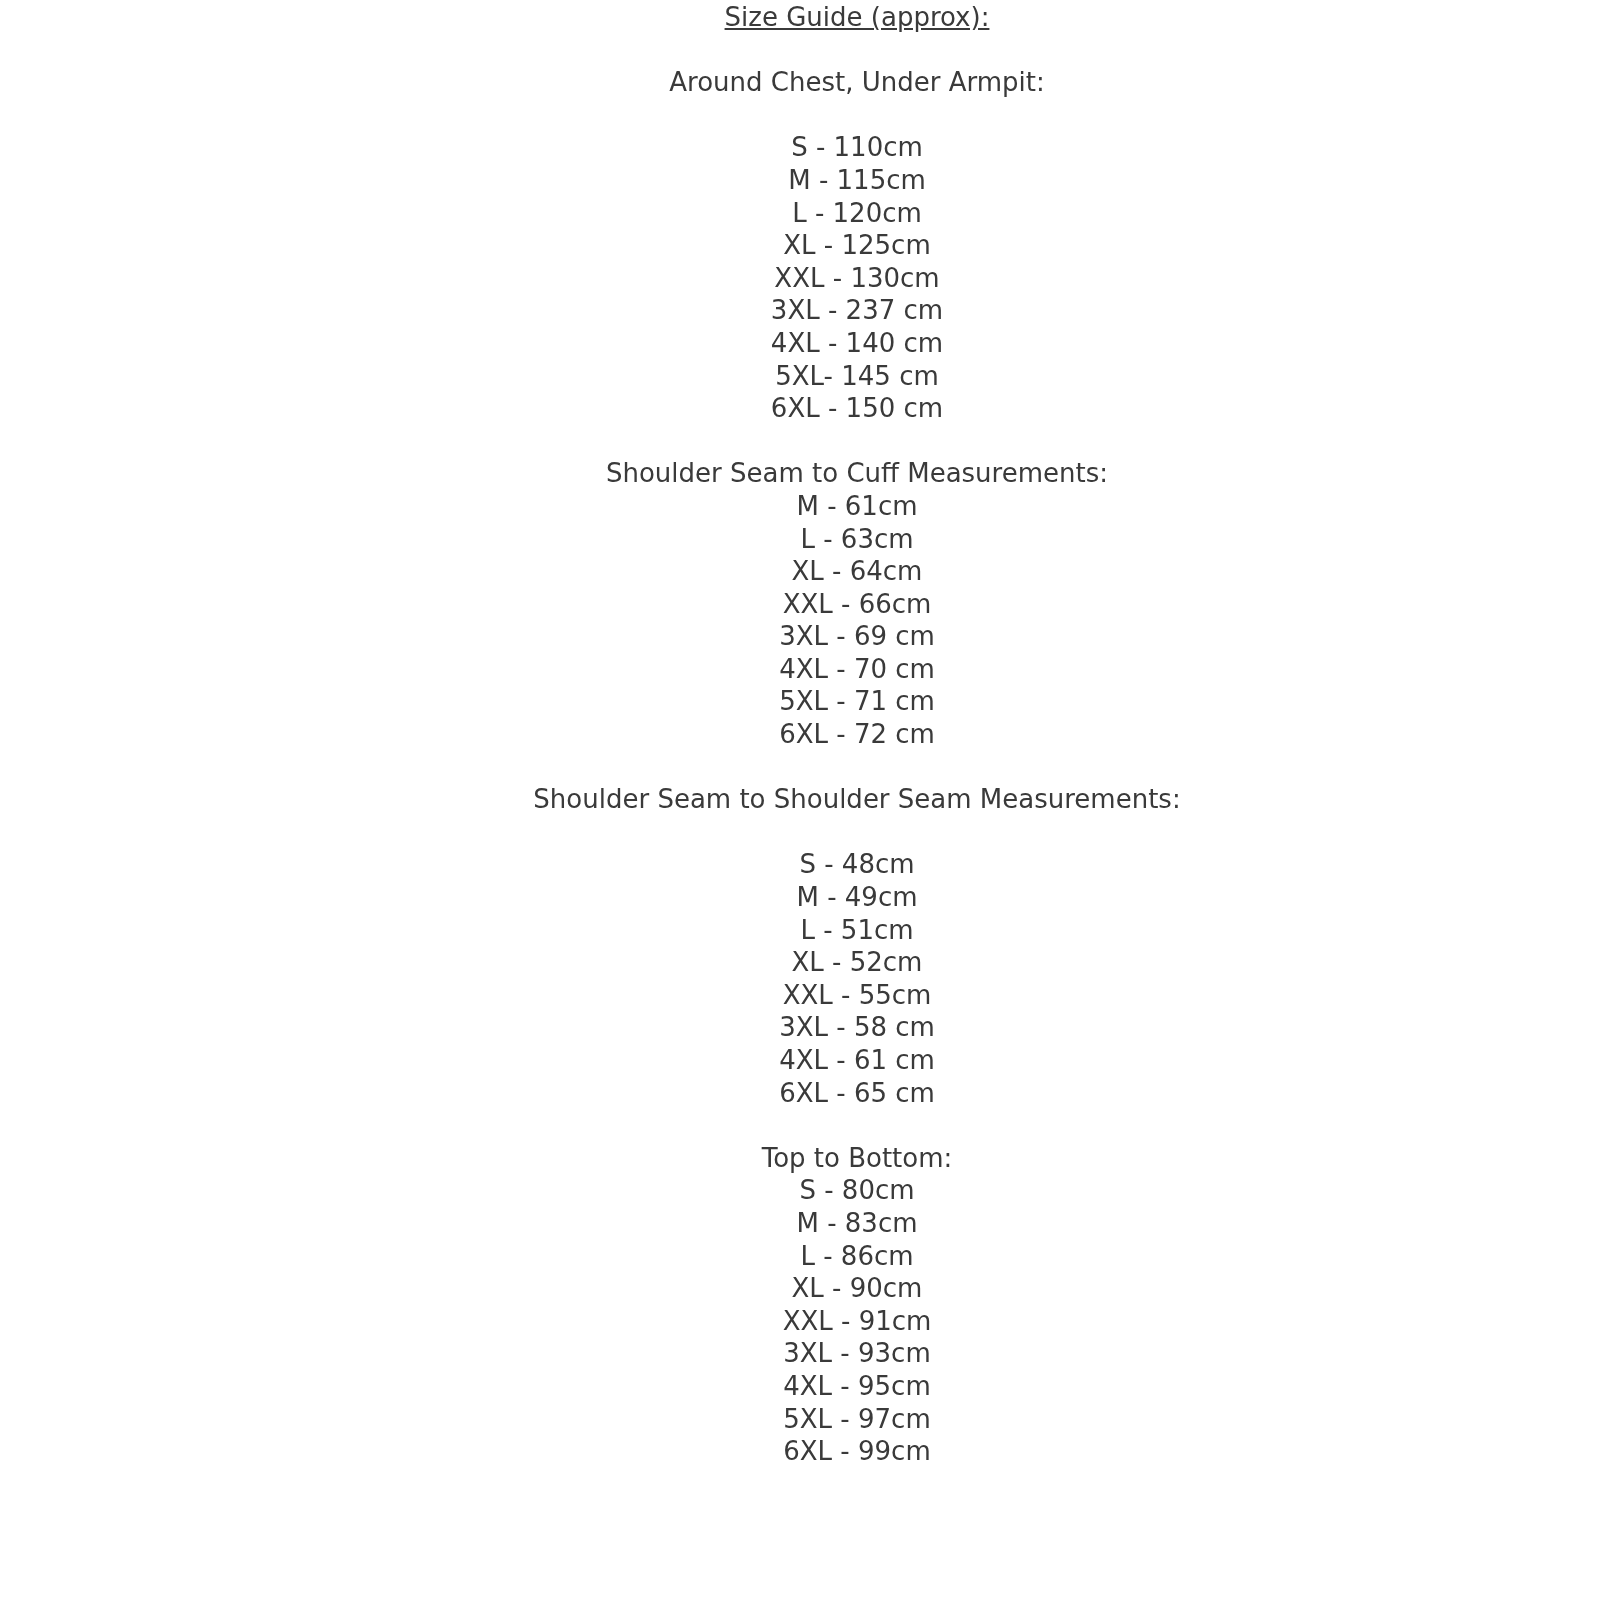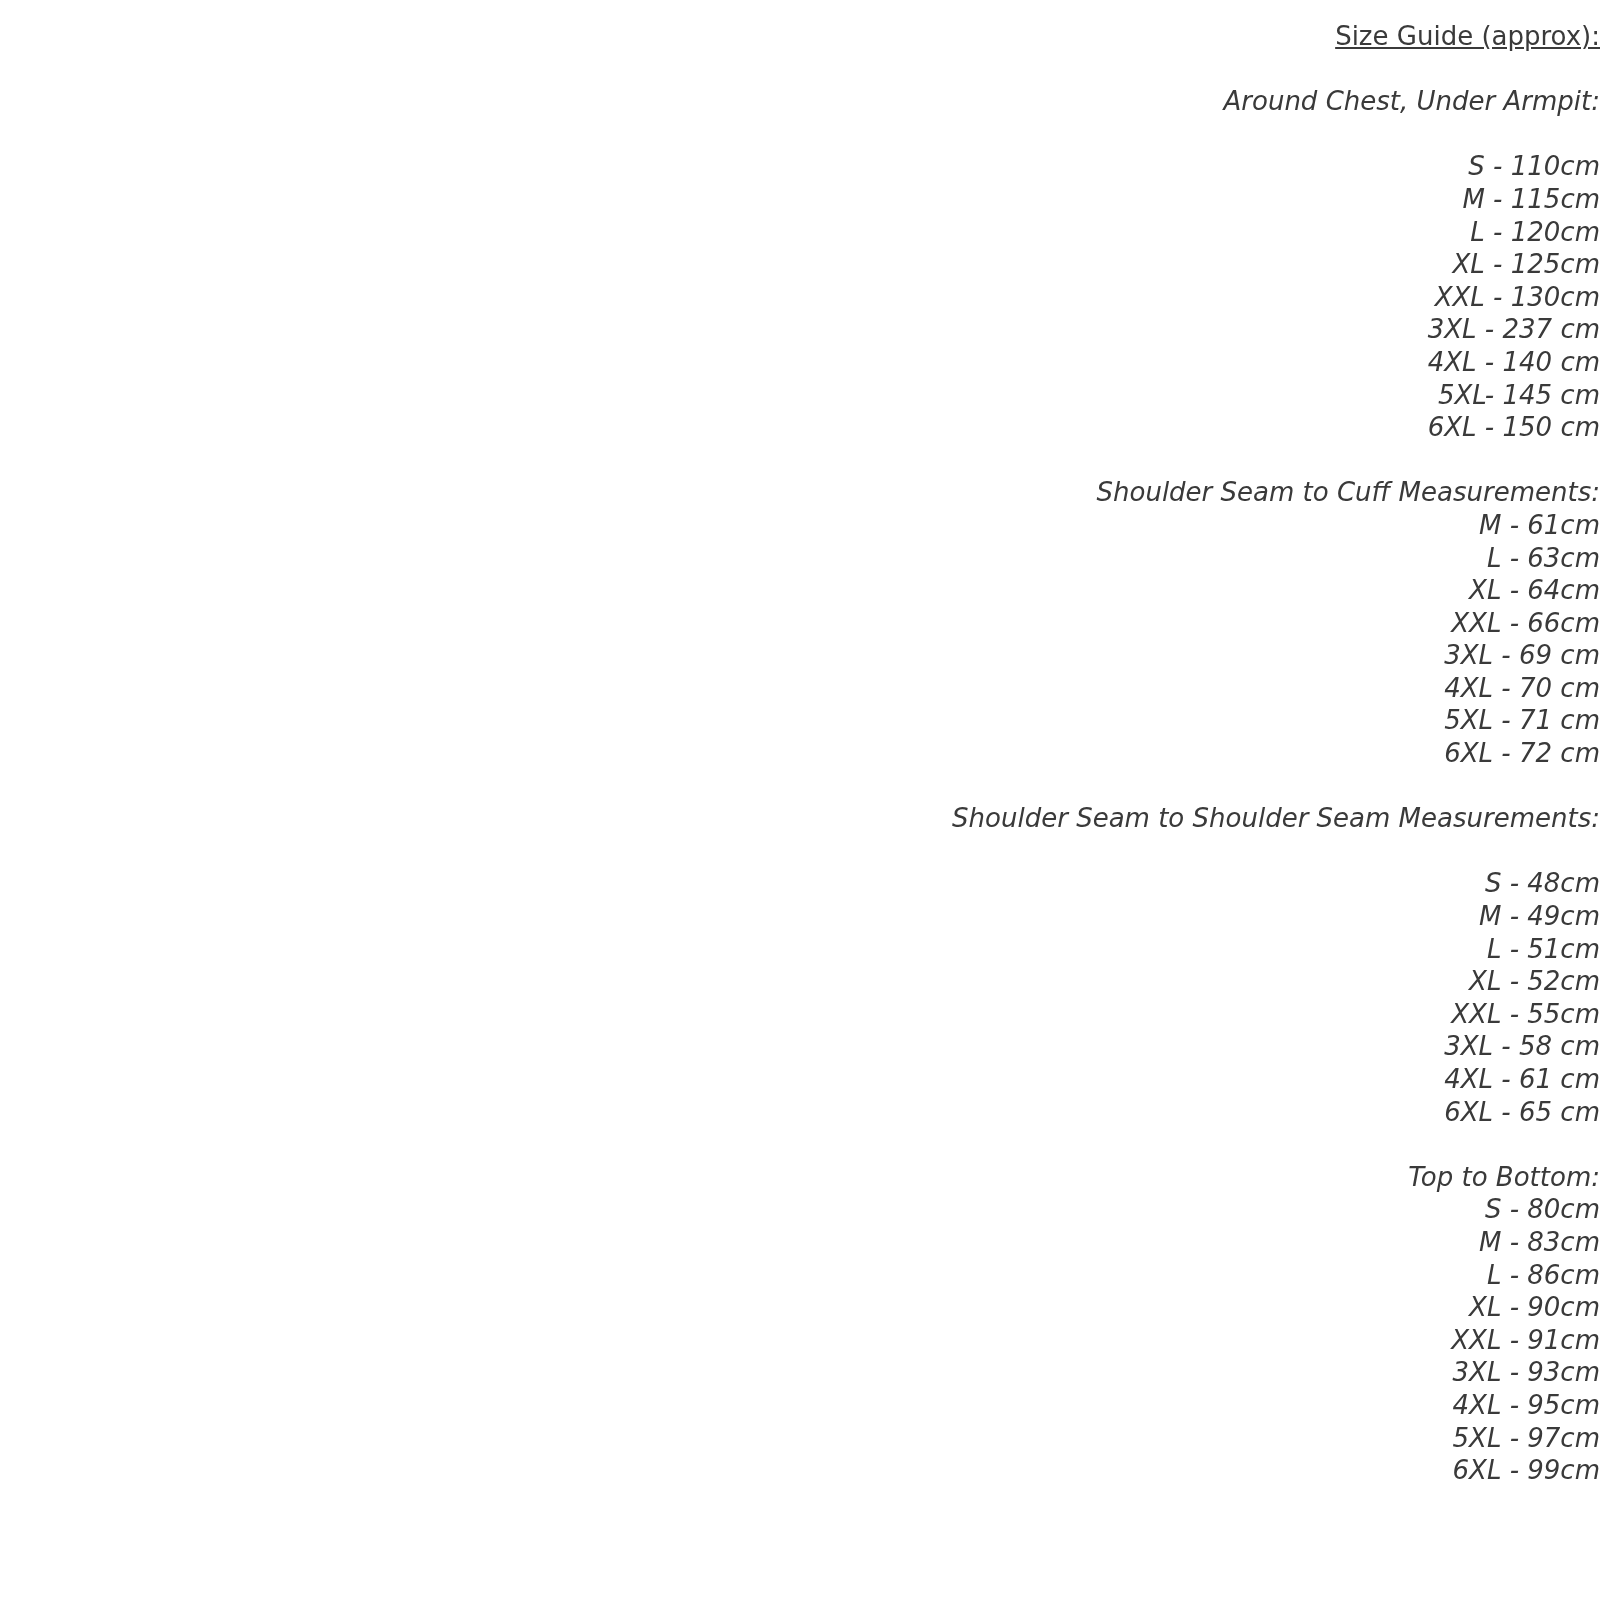--- a/index.html
+++ b/index.html
@@ -12,44 +12,42 @@
     width: 1600px;
     height: 1600px;
     background: #ffffff;
     overflow: hidden;
     font-family: "DejaVu Sans", "Liberation Sans", sans-serif;
     font-size: 26px;
     line-height: 32.6px;
     color: #3a3a3a;
   }
   .content {
-    padding-top: 20px;
+    padding-top: 1px;
     padding-left: 114px; 
-    text-align: right;
+    text-align: center;
   }
   .doc-title {
     text-decoration: underline;
     margin: 0 0 32.6px 0; 
   }
   .section-heading {
     margin: 0;
-    font-style: italic;
   }
   .section-heading.gap-below {
     margin-bottom: 32.6px; 
   }
   .size-list {
     margin: 0 0 32.6px 0; 
   }
   .size-list.last {
     margin-bottom: 0;
   }
   .size-row {
     margin: 0;
-    font-style: italic;
   }
 </style>
 </head>
 <body>
 
 <div class="page">
   <div class="content">
 
     <div class="doc-title">Size Guide (approx):</div>
 

